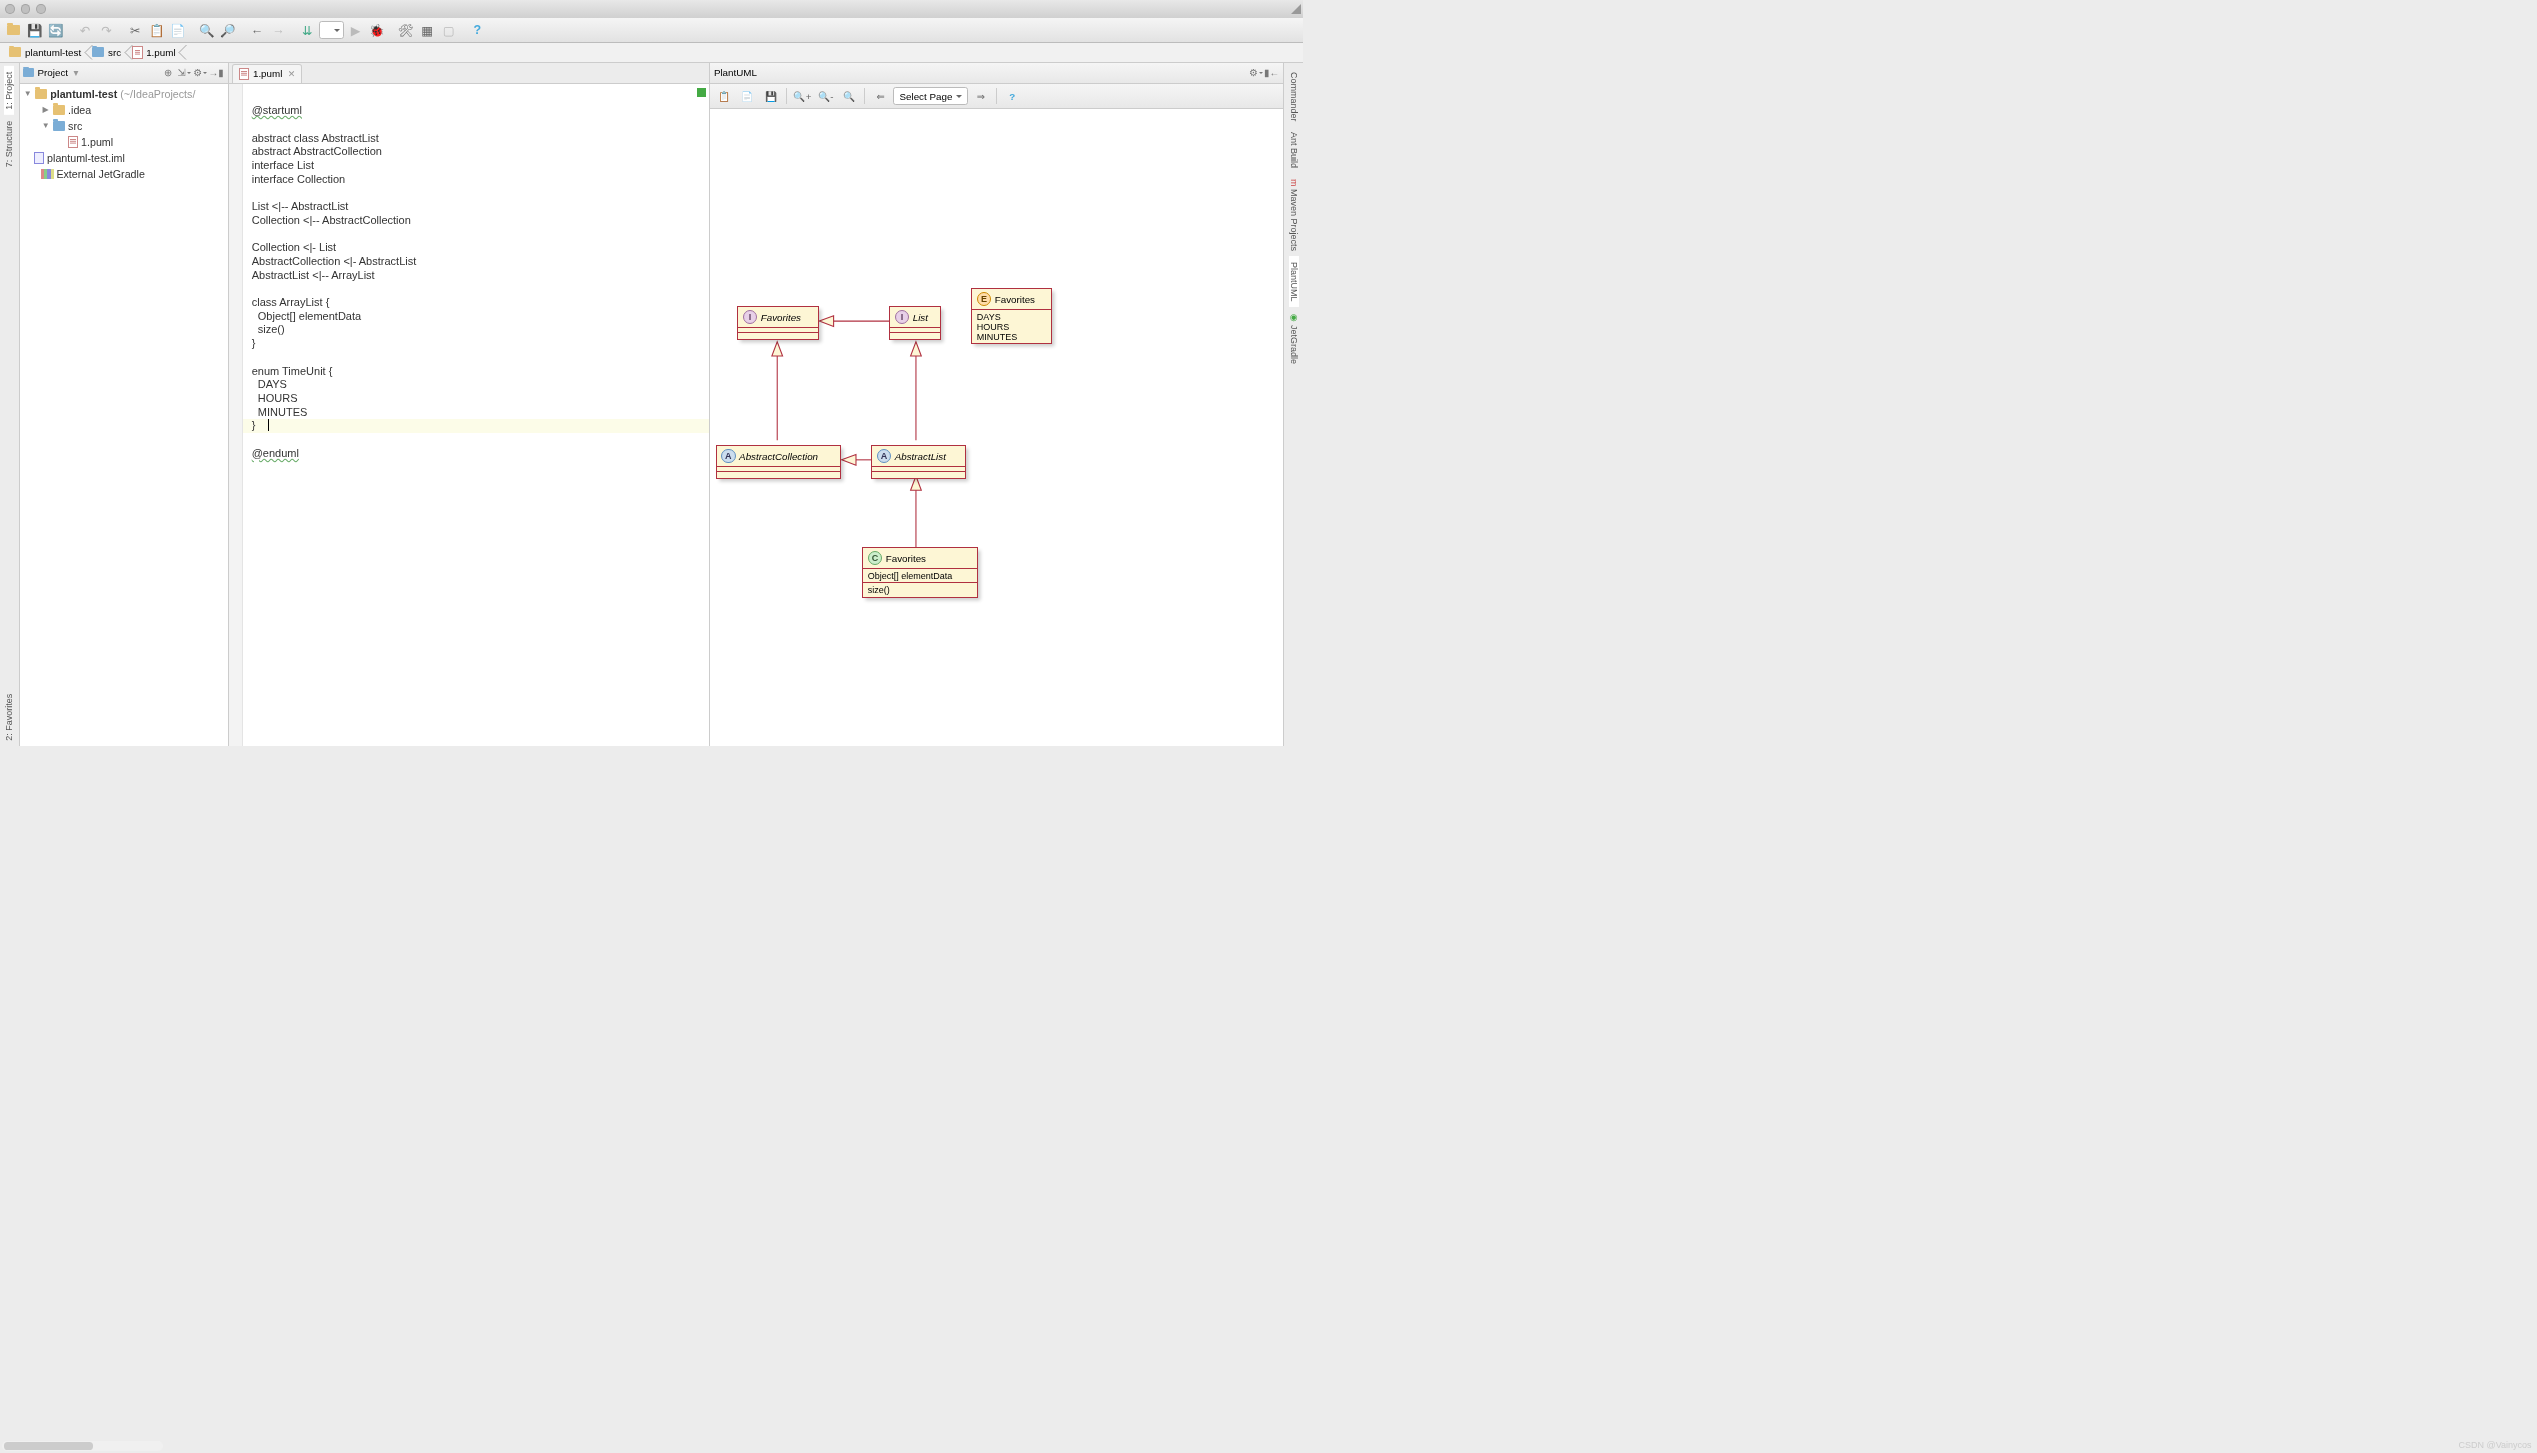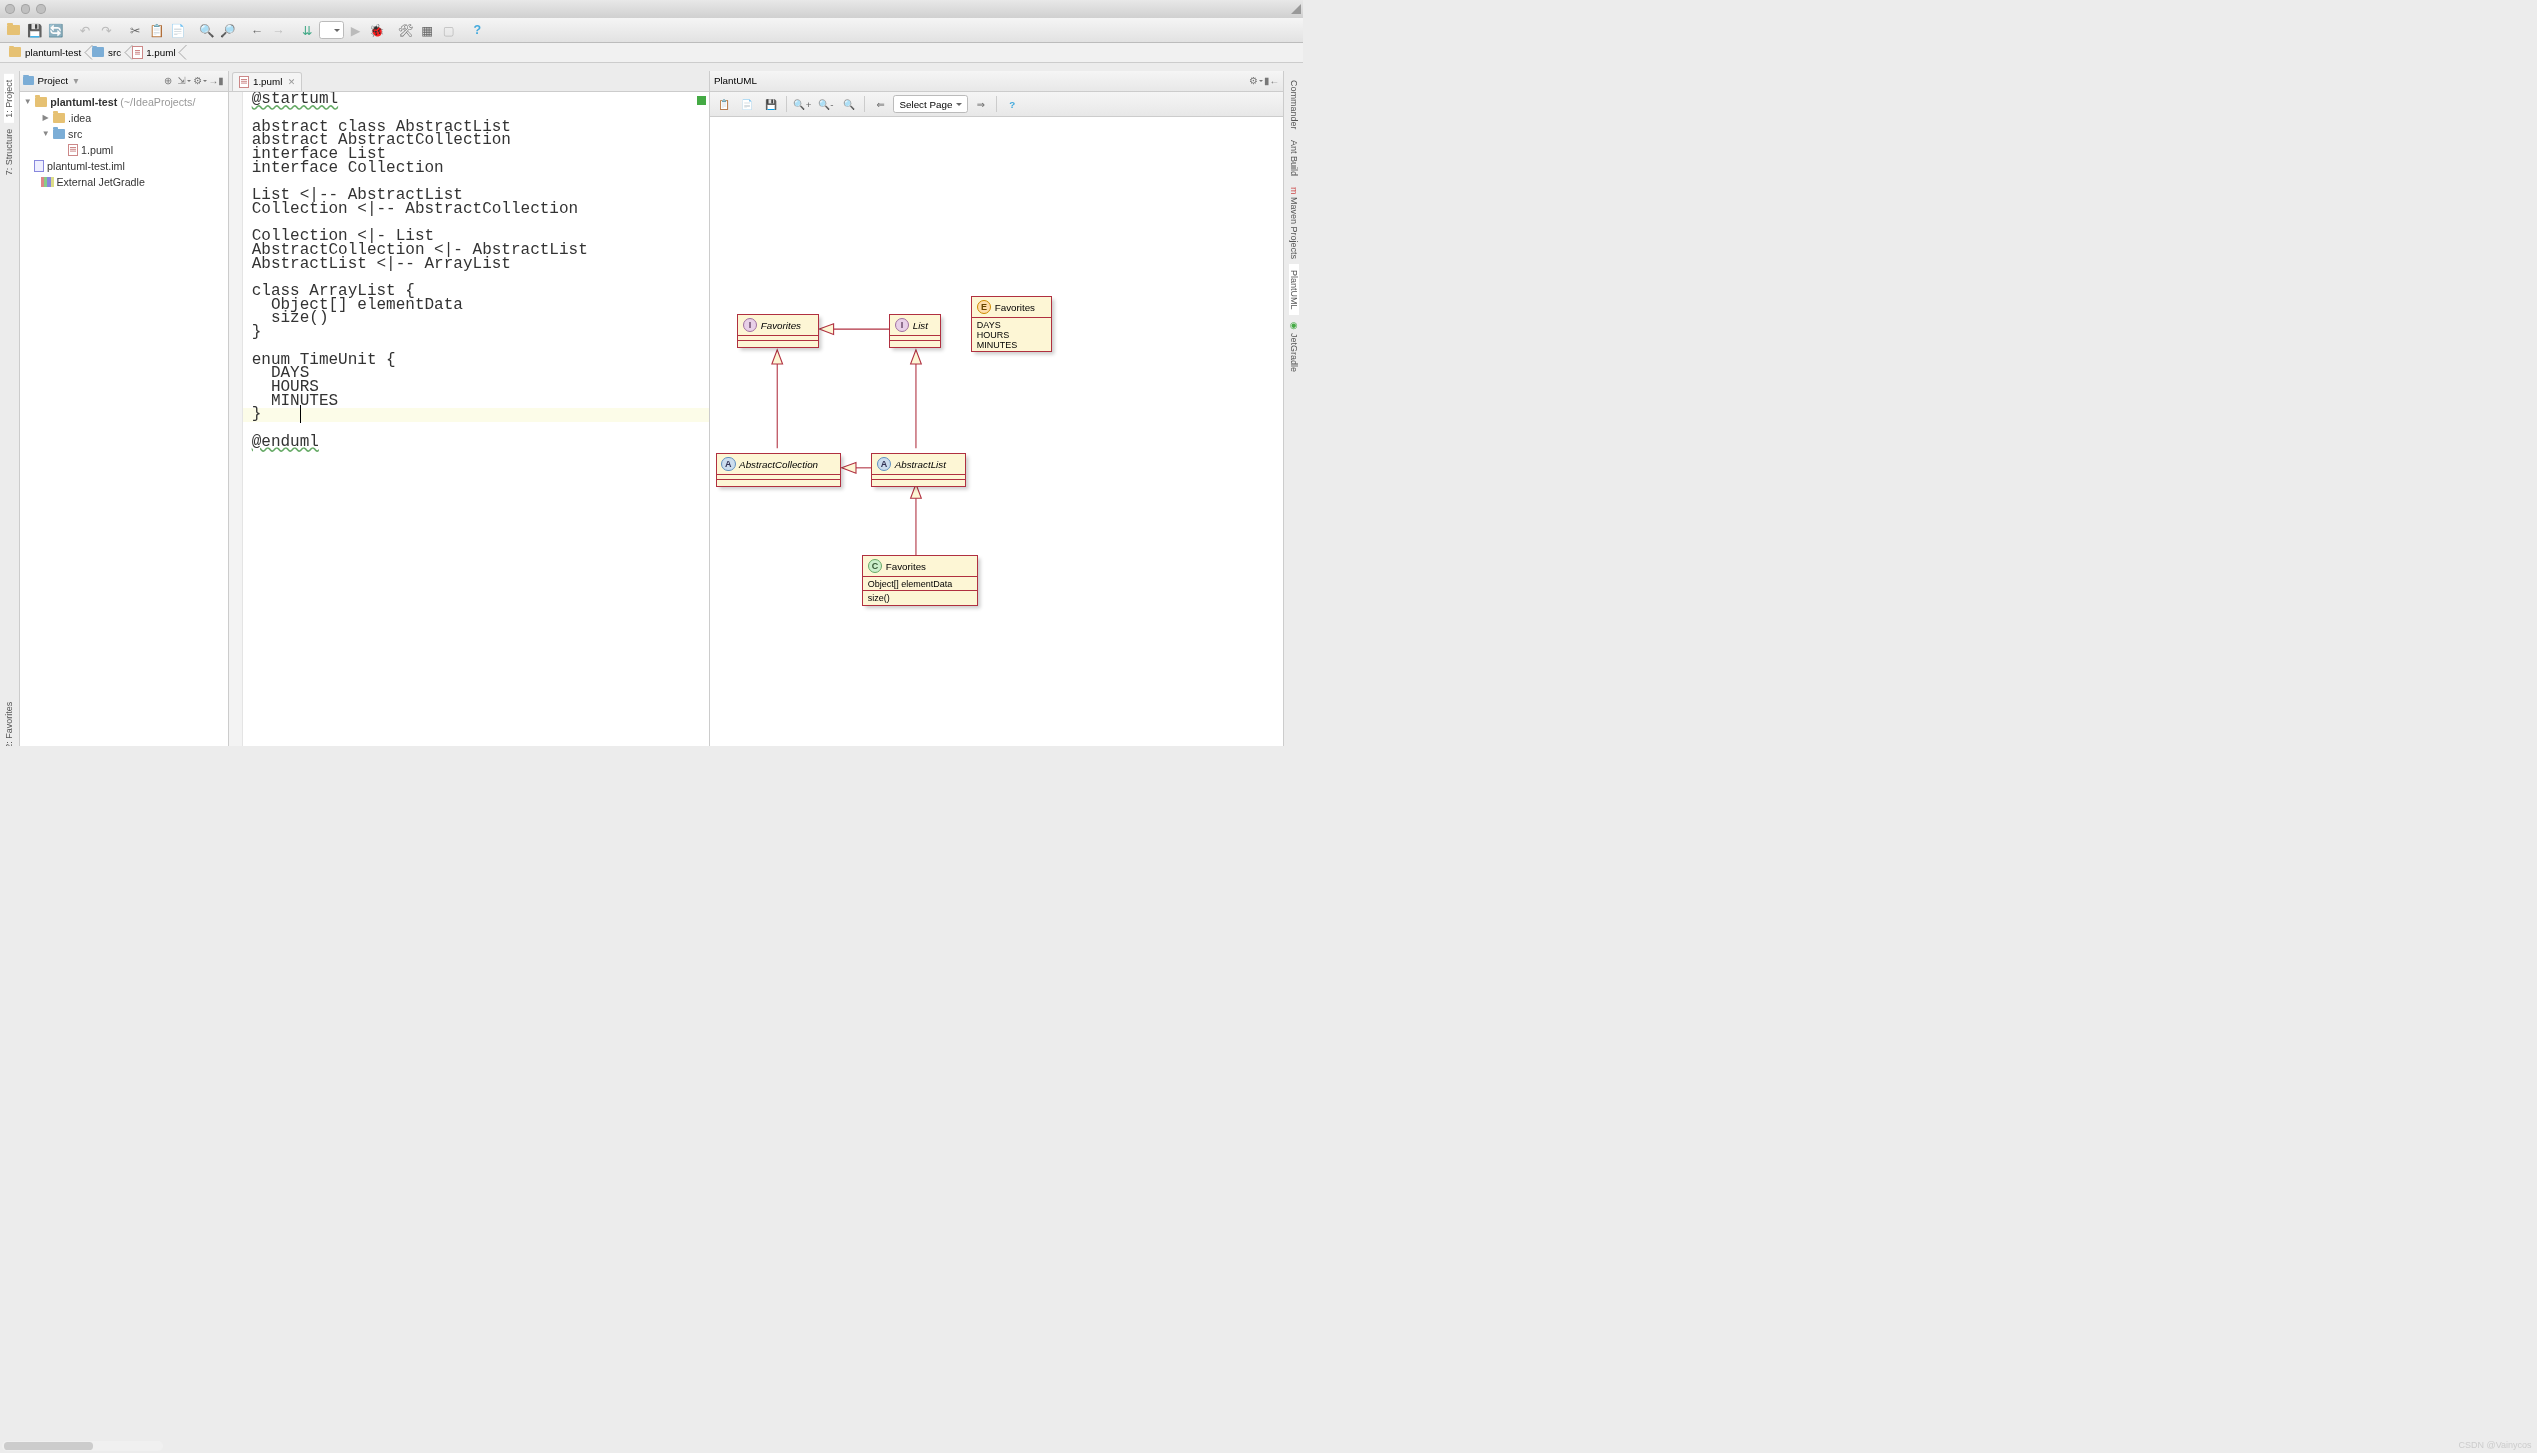--- a/index.html
+++ b/index.html
@@ -51,21 +51,21 @@
   font-size: 9.8px;
 }
 .crumb { display:flex; align-items:center; gap:3.6px; padding: 0 7.2px 0 3.6px; position:relative; height:100%;}
 .crumb::after { content:""; position:absolute; right:-5.4px; top:1.8px; bottom:1.8px; width:10.7px; background: linear-gradient(135deg, transparent 45%, #ccc 45%, #ccc 55%, transparent 55%), linear-gradient(45deg, transparent 45%, #ccc 45%, #ccc 55%, transparent 55%); background-size: 100% 50%; background-repeat:no-repeat; background-position: top, bottom;}
 .foldericon { width:12.5px; height:9.8px; background:#e6c173; border-radius:0.9px; position:relative;}
 .foldericon::before { content:""; position:absolute; top:-1.8px; left:0; width:5.4px; height:1.8px; background:#e6c173; border-radius:0.9px 0.9px 0 0;}
 .foldericon.blue { background:#7badd6;} .foldericon.blue::before{background:#7badd6;}
 .pumlicon { width:10.7px; height:12.5px; background:#fff; border:0.9px solid #c88; position:relative;}
 .pumlicon::before { content:""; position:absolute; top:2.7px; left:1.8px; right:1.8px; height:0.9px; background:#c88; box-shadow: 0 1.8px #c88, 0 3.6px #c88;}
 
-.main-area { display:flex; height: calc(100% - 63px); margin-top: 8px; }
+.main-area { display:flex; height: calc(100% - 63px); }
 
 .left-gutter, .right-gutter {
   width: 19.7px;
   background: #ececec;
   border-right: 0.9px solid #ccc;
   display:flex; flex-direction:column; align-items:center;
   padding-top:3.6px;
 }
 .right-gutter { border-right:none; border-left:0.9px solid #ccc;}
 .gutter-tab { writing-mode: vertical-rl; font-size:9px; color:#555; padding:5.4px 0; display:flex; align-items:center; gap:2.7px; cursor:pointer;}
@@ -97,25 +97,25 @@
 .libicon { width:12.5px; height:10.7px; display:inline-block; background: linear-gradient(90deg,#d88 0 25%,#8c8 25% 50%,#88d 50% 75%,#dd8 75%);}
 .imlicon { width:10.7px; height:12.5px; background:#eef; border:0.9px solid #88d; display:inline-block;}
 
 .editor-area { flex:1; display:flex; flex-direction:column; background:#fff; border-right:0.9px solid #ccc;}
 .editor-tabs { height:21.5px; background:#ececec; border-bottom:0.9px solid #ccc; display:flex; align-items:flex-end;}
 .editor-tab { height:19.7px; background:#f4f4f4; border:0.9px solid #ccc; border-bottom:none; border-radius:2.7px 2.7px 0 0; display:flex; align-items:center; padding:0 5.4px; gap:3.6px; font-size:9.8px; margin-left:3.6px;}
 .editor-tab .close { color:#999; font-size:9px; margin-left:1.8px;}
 .editor-body { flex:1; position:relative; overflow:hidden;}
 .gutter-strip { position:absolute; top:0; bottom:0; left:0; width:14.3px; background:#f3f3f3; border-right:0.9px solid #e4e4e4;}
 .code {
-  font-family: Liberation Mono, monospace;
-  font-size: 16px;
+  font-family: Liberation Sans, sans-serif;
+  font-size: 11px;
   line-height: 13.7px;
   white-space: pre;
-  padding: 1px 0 0 23px;
+  padding: 20px 0 0 23px;
   color: #333;
 }
 .code .wavy { text-decoration: underline wavy #6a6;}
 .code .hl-line { background:#fcfce8; display:block; margin-left:-23px; padding-left:23px;}
 .caret-line { border-left:0.9px solid #000; animation: blink 1s step-end infinite;}
 .green-mark { position:absolute; top:3.6px; right:3.6px; width:9px; height:9px; background:#4a4;}
 
 .plantuml-panel { width:573px; background:#fff; display:flex; flex-direction:column;}
 .plantuml-toolbar { height:25px; background:linear-gradient(#f5f5f5,#e8e8e8); border-bottom:0.9px solid #ccc; display:flex; align-items:center; padding:0 3.6px; gap:1.8px;}
 .pbtn { width:21.5px; height:19.7px; display:flex; align-items:center; justify-content:center; color:#666;}

